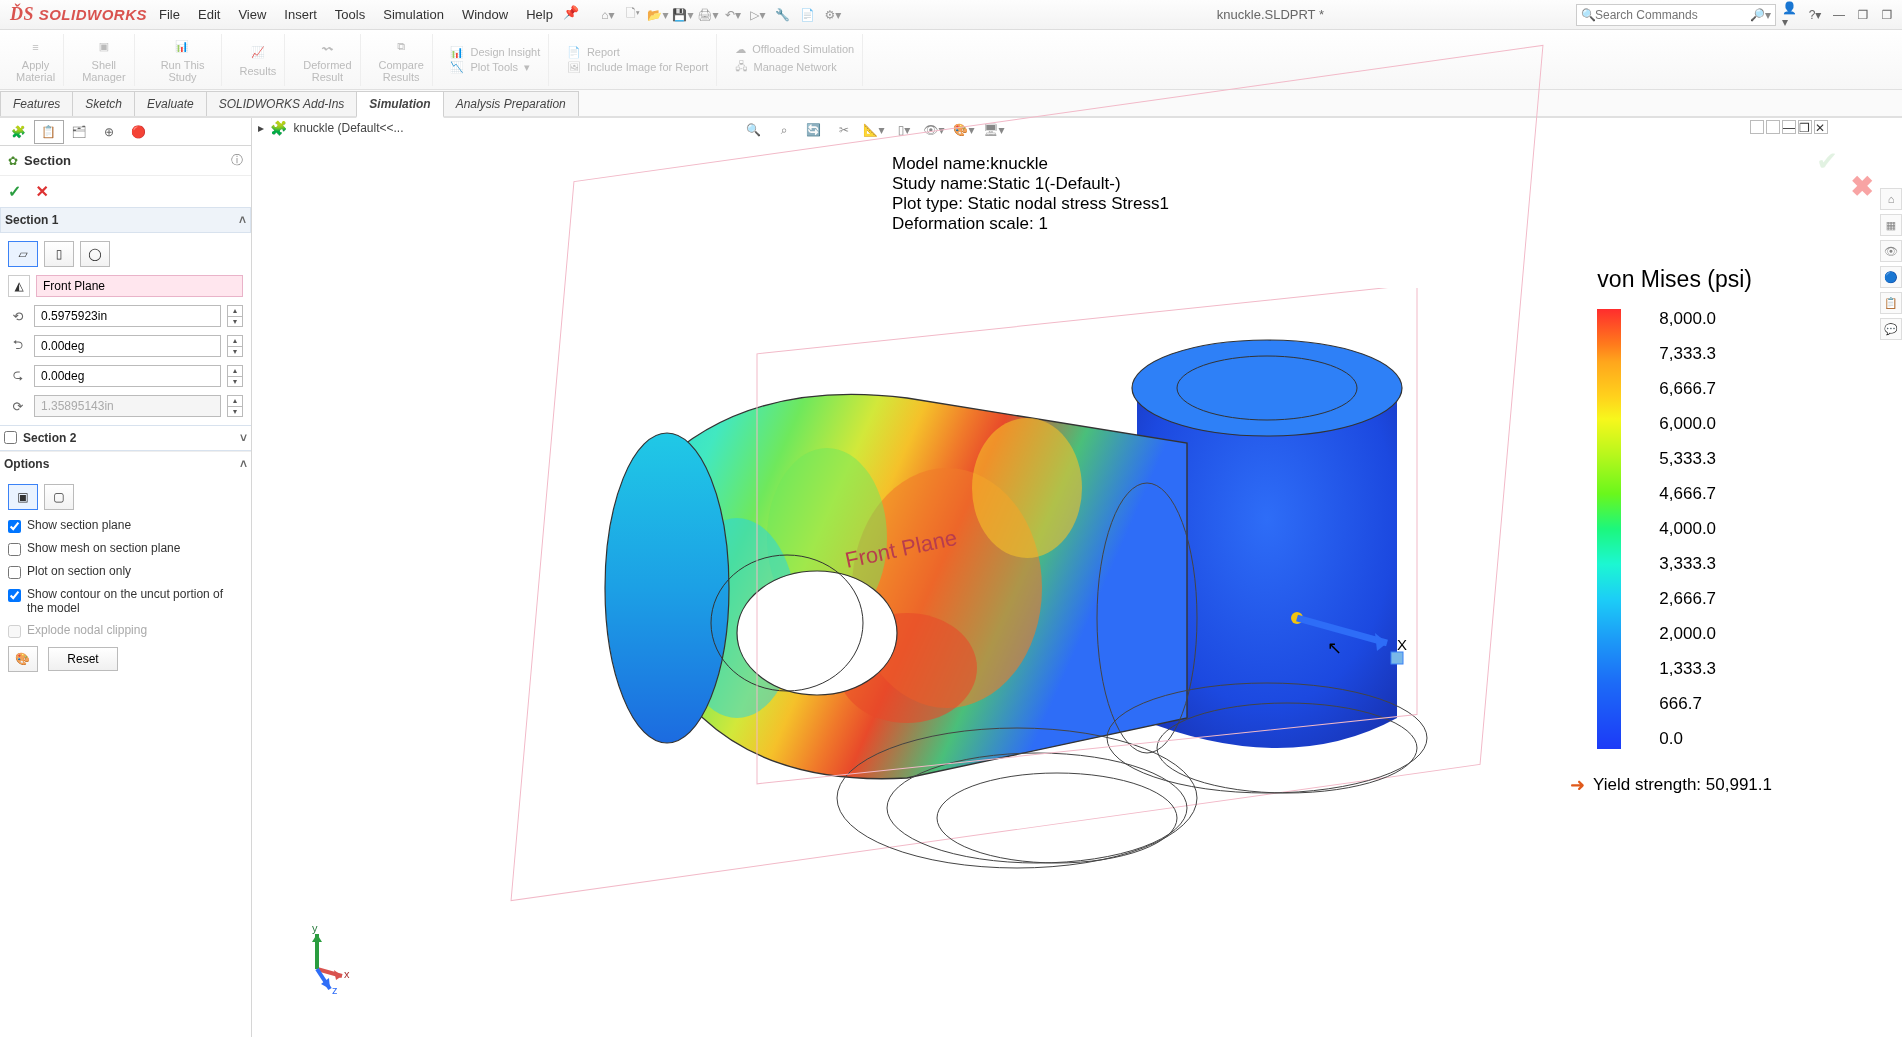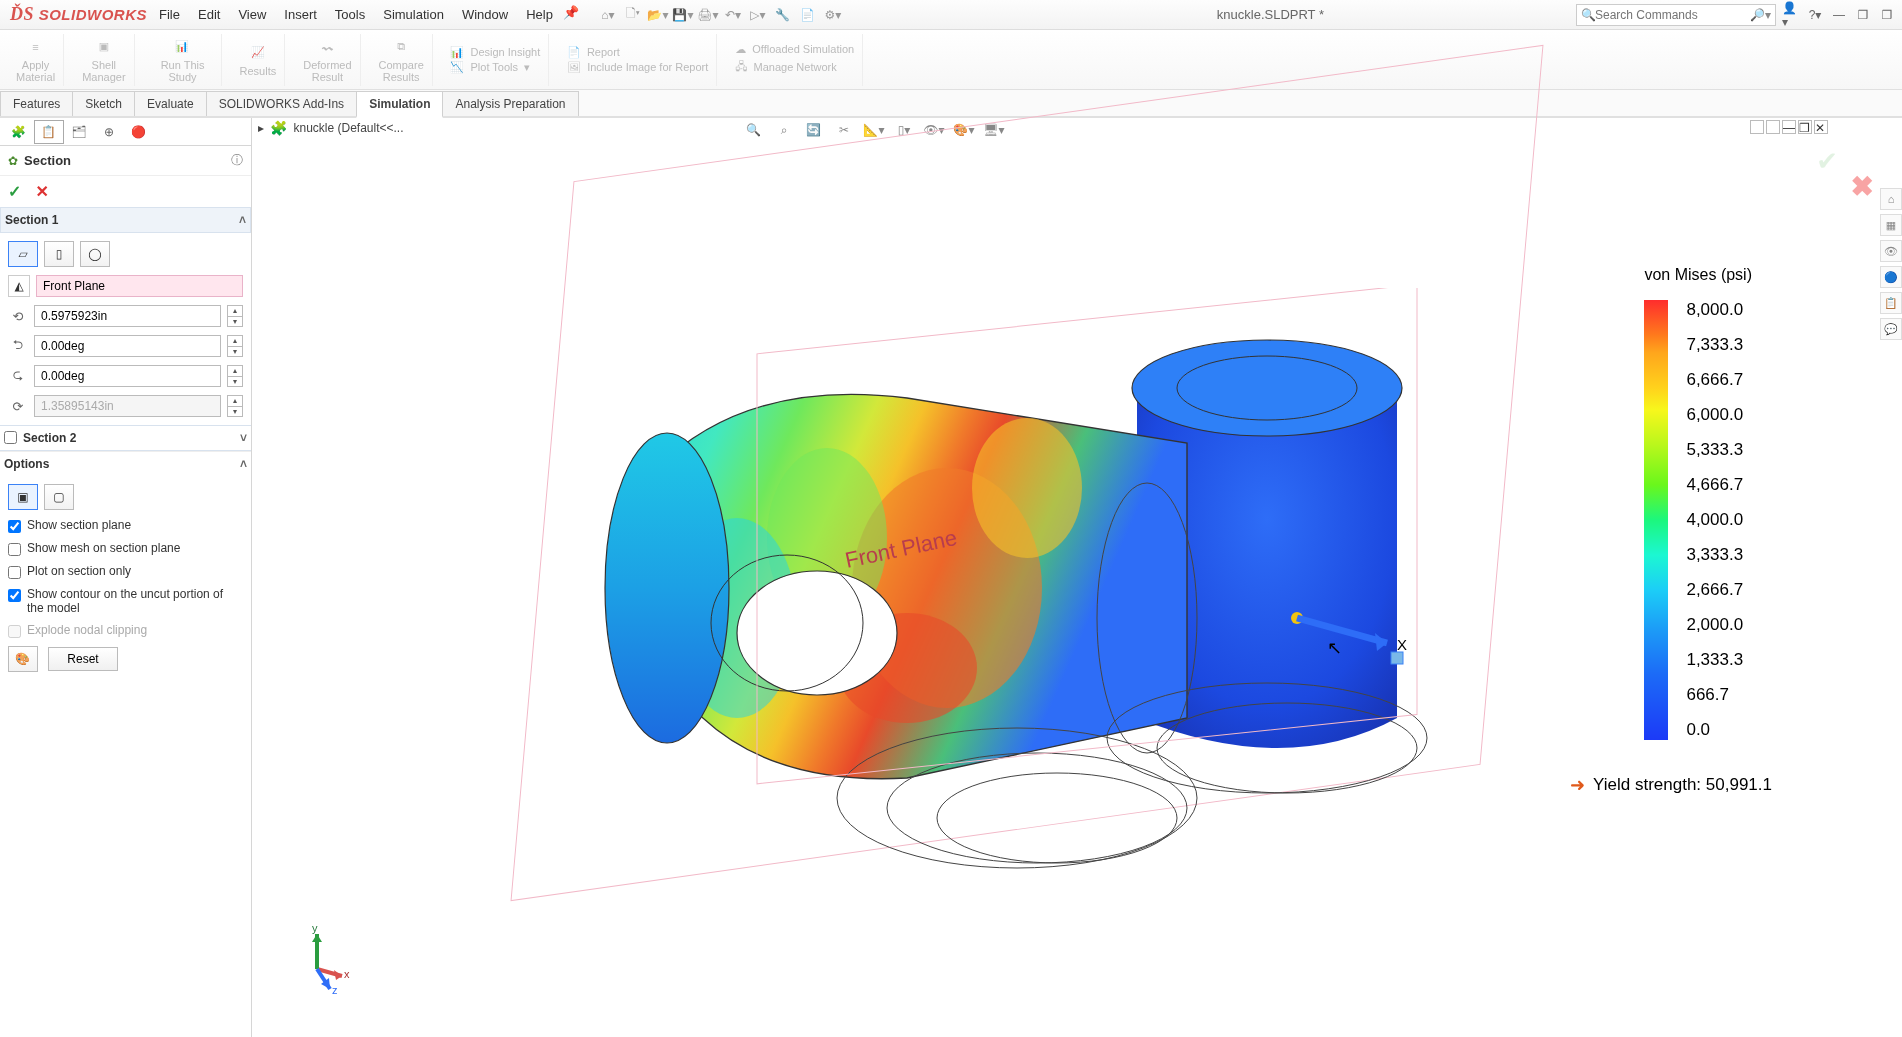--- a/index.html
+++ b/index.html
@@ -26,21 +26,21 @@
 
 .ribbon { height: 60px; background: linear-gradient(#fff,#f7f7f7); border-bottom: 1px solid #e0e0e0; display:flex; align-items:center; padding: 0 8px; gap:10px; }
 .ribbon .grp { display:flex; flex-direction:column; align-items:center; justify-content:center; padding:2px 8px; color:#bbb; font-size:11px; border-right:1px solid #eee; height:52px; }
 .ribbon .grp .icn { width:22px; height:22px; display:flex; align-items:center; justify-content:center; color:#bbb; }
 .ribbon .grp .lbl { margin-top:2px; line-height:1.05; text-align:center; max-width:60px; }
 .ribbon .vgrp { display:flex; flex-direction:column; gap:2px; justify-content:center; height:52px; padding:0 8px; border-right:1px solid #eee;}
 .ribbon .vitem { display:flex; align-items:center; gap:6px; color:#bbb; font-size:11px; }
 
 
 .cmdtabs { height: 28px; display:flex; align-items:flex-end; border-bottom: 2px solid #e0e0e0; padding-left:0; background:#fafafa;}
-.cmdtabs .tab { padding: 5px 12px; border:1px solid #d0d0d0; border-bottom:none; margin-right:-1px; background:#f5f5f5; font-size:12px; color:#444; cursor:default; }
+.cmdtabs .tab { padding: 5px 12px; border:1px solid #d0d0d0; border-bottom:none; margin-right:-1px; background:#f5f5f5; font-size:12px; color:#444; cursor:default;font-style:italic; }
 .cmdtabs .tab.active { background:#fff; border-bottom:2px solid #fff; font-weight:600; position:relative; top:2px; }
 
 
 .main { display:flex; height: calc(1037px - 30px - 60px - 28px); }
 .sidepanel { width:252px; background:#fff; border-right:1px solid #d6d6d6; display:flex; flex-direction:column; }
 .feature-tabs { height:28px; border-bottom:1px solid #d6d6d6; display:flex; align-items:center; padding:0 4px; gap:0; }
 .feature-tabs .ft { width:30px; height:24px; border:1px solid transparent; display:flex; align-items:center; justify-content:center; color:#666; }
 .feature-tabs .ft.active { border:1px solid #aaa; background:#fff; }
 .pm-header { display:flex; align-items:center; padding:6px 8px; border-bottom:1px solid #eee; }
 .pm-header .ttl { font-weight:bold; font-size:13px; margin-left:6px; }
@@ -71,22 +71,22 @@
 
 .viewport { flex:1; position:relative; background:#fff; }
 .breadcrumb { position:absolute; left:6px; top:2px; display:flex; align-items:center; gap:6px; font-size:12px; color:#444; }
 .vp-right-toolbox { position:absolute; right:0; top:70px; width:22px; display:flex; flex-direction:column; gap:4px; }
 .vp-right-toolbox .tbx { width:22px; height:22px; border:1px solid #ddd; background:#fafafa; display:flex; align-items:center; justify-content:center; color:#888; font-size:11px; }
 .vp-mid-toolbar { position:absolute; left:490px; top:2px; display:flex; gap:6px; align-items:center; }
 .vp-mid-toolbar .mt { width:24px; height:20px; display:flex; align-items:center; justify-content:center; color:#888; }
 
 .info-block { position:absolute; left:640px; top:36px; font-family: "Arial"; font-size:17px; line-height:1.18; color:#000; }
 .legend { position:absolute; right:150px; top:148px; }
-.legend-title { font-size:16px; margin-bottom:16px; text-align:center; color:#000; }
-.legend-bar { display:flex; }
+.legend-title { font-size:23px; margin-bottom:16px; text-align:center; color:#000; }
+.legend-bar { display:flex;gap:20px; }
 .legend-grad { width:24px; height:440px; background: linear-gradient(to bottom,
   #ff2d2d 0%,
   #ff7a1c 8%,
   #ffa61c 12%,
   #ffd21c 20%,
   #f7f71c 25%,
   #b9f71c 33%,
   #6af71c 42%,
   #1cf77d 50%,
   #1cf7d2 58%,
@@ -372,20 +372,26 @@
 
     <div class="vp-right-toolbox">
       <div class="tbx">⌂</div>
       <div class="tbx">▦</div>
       <div class="tbx">👁</div>
       <div class="tbx">🔵</div>
       <div class="tbx">📋</div>
       <div class="tbx">💬</div>
     </div>
 
+    <div class="info-block">
+      <div>Model name:knuckle</div>
+      <div>Study name:Static 1(-Default-)</div>
+      <div>Plot type: Static nodal stress Stress1</div>
+      <div>Deformation scale: 1</div>
+    </div>
 
     <div class="pink-box" style="left:290px; top:-5px; width:970px; height:720px; transform:skew(-5deg,-8deg);"></div>
 
     <div class="model-area">
       <svg viewBox="0 0 920 620" width="920" height="620">
 
         <defs>
           <radialGradient id="gBlue" cx="50%" cy="40%" r="70%">
             <stop offset="0%" stop-color="#2e6df7"></stop>
             <stop offset="70%" stop-color="#1c49e0"></stop>

